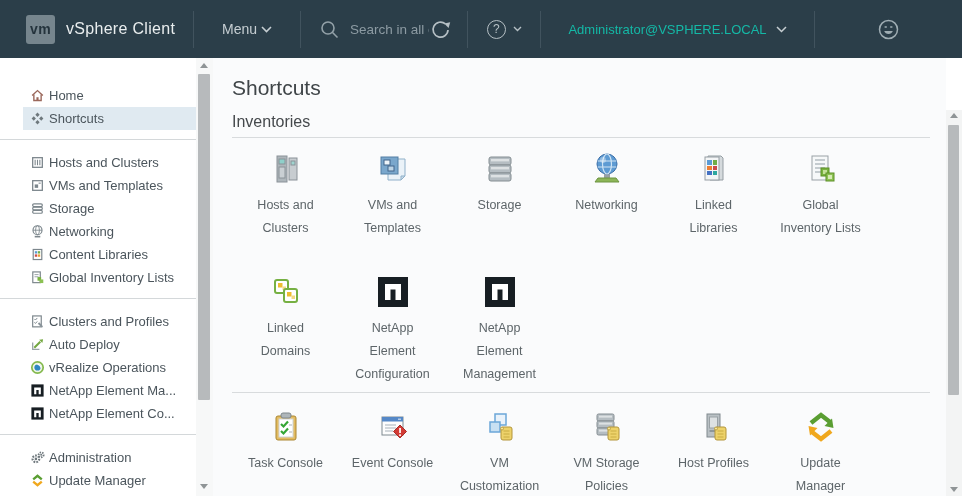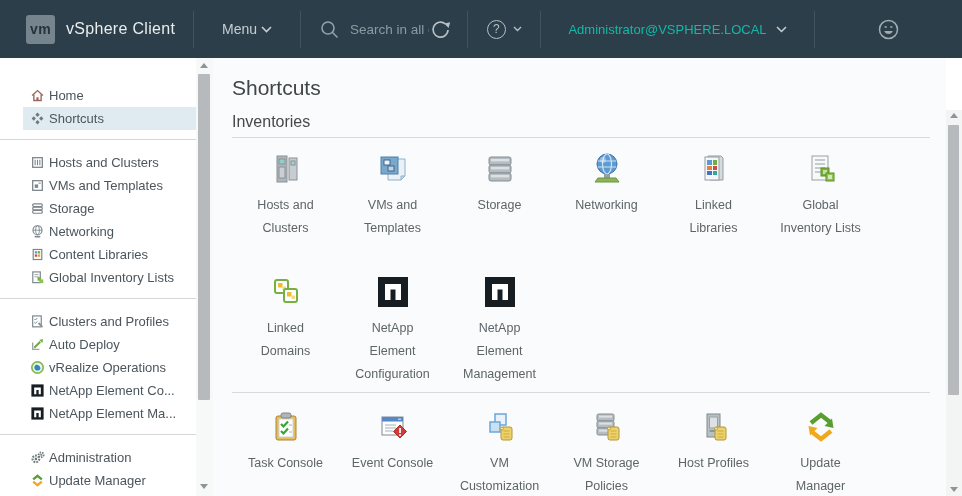--- a/index.html
+++ b/index.html
@@ -257,30 +257,30 @@
         </span>
         <span class="nav-label">vRealize Operations</span>
       </div>
       <div class="nav-item">
         <span class="nav-icon">
           <svg viewBox="0 0 14 14" width="15" height="15">
             <rect x="1.3" y="1.3" width="11.4" height="11.4" fill="#171e23"></rect>
             <path d="M3.9 10.4 V4.2 H10.1 V10.4 H8.1 V6.6 H5.9 V10.4 Z" fill="#fff"></path>
           </svg>
         </span>
-        <span class="nav-label">NetApp Element Co...</span>
+        <span class="nav-label">NetApp Element Ma...</span>
       </div>
       <div class="nav-item">
         <span class="nav-icon">
           <svg viewBox="0 0 14 14" width="15" height="15">
             <rect x="1.3" y="1.3" width="11.4" height="11.4" fill="#171e23"></rect>
             <path d="M3.9 10.4 V4.2 H10.1 V10.4 H8.1 V6.6 H5.9 V10.4 Z" fill="#fff"></path>
           </svg>
         </span>
-        <span class="nav-label">NetApp Element Ma...</span>
+        <span class="nav-label">NetApp Element Co...</span>
       </div>
     </div>
 
     <div class="nav-group">
       <div class="nav-item">
         <span class="nav-icon">
           <svg viewBox="0 0 14 14" width="15" height="15">
             <circle cx="5.5" cy="8.3" r="3.1" fill="none" stroke="#6f787d" stroke-width="2" stroke-dasharray="1.6 1.1"></circle>
             <circle cx="5.5" cy="8.3" r="1.2" fill="#6f787d"></circle>
             <circle cx="10.4" cy="4.5" r="2.3" fill="none" stroke="#6f787d" stroke-width="1.8" stroke-dasharray="1.3 1"></circle>

